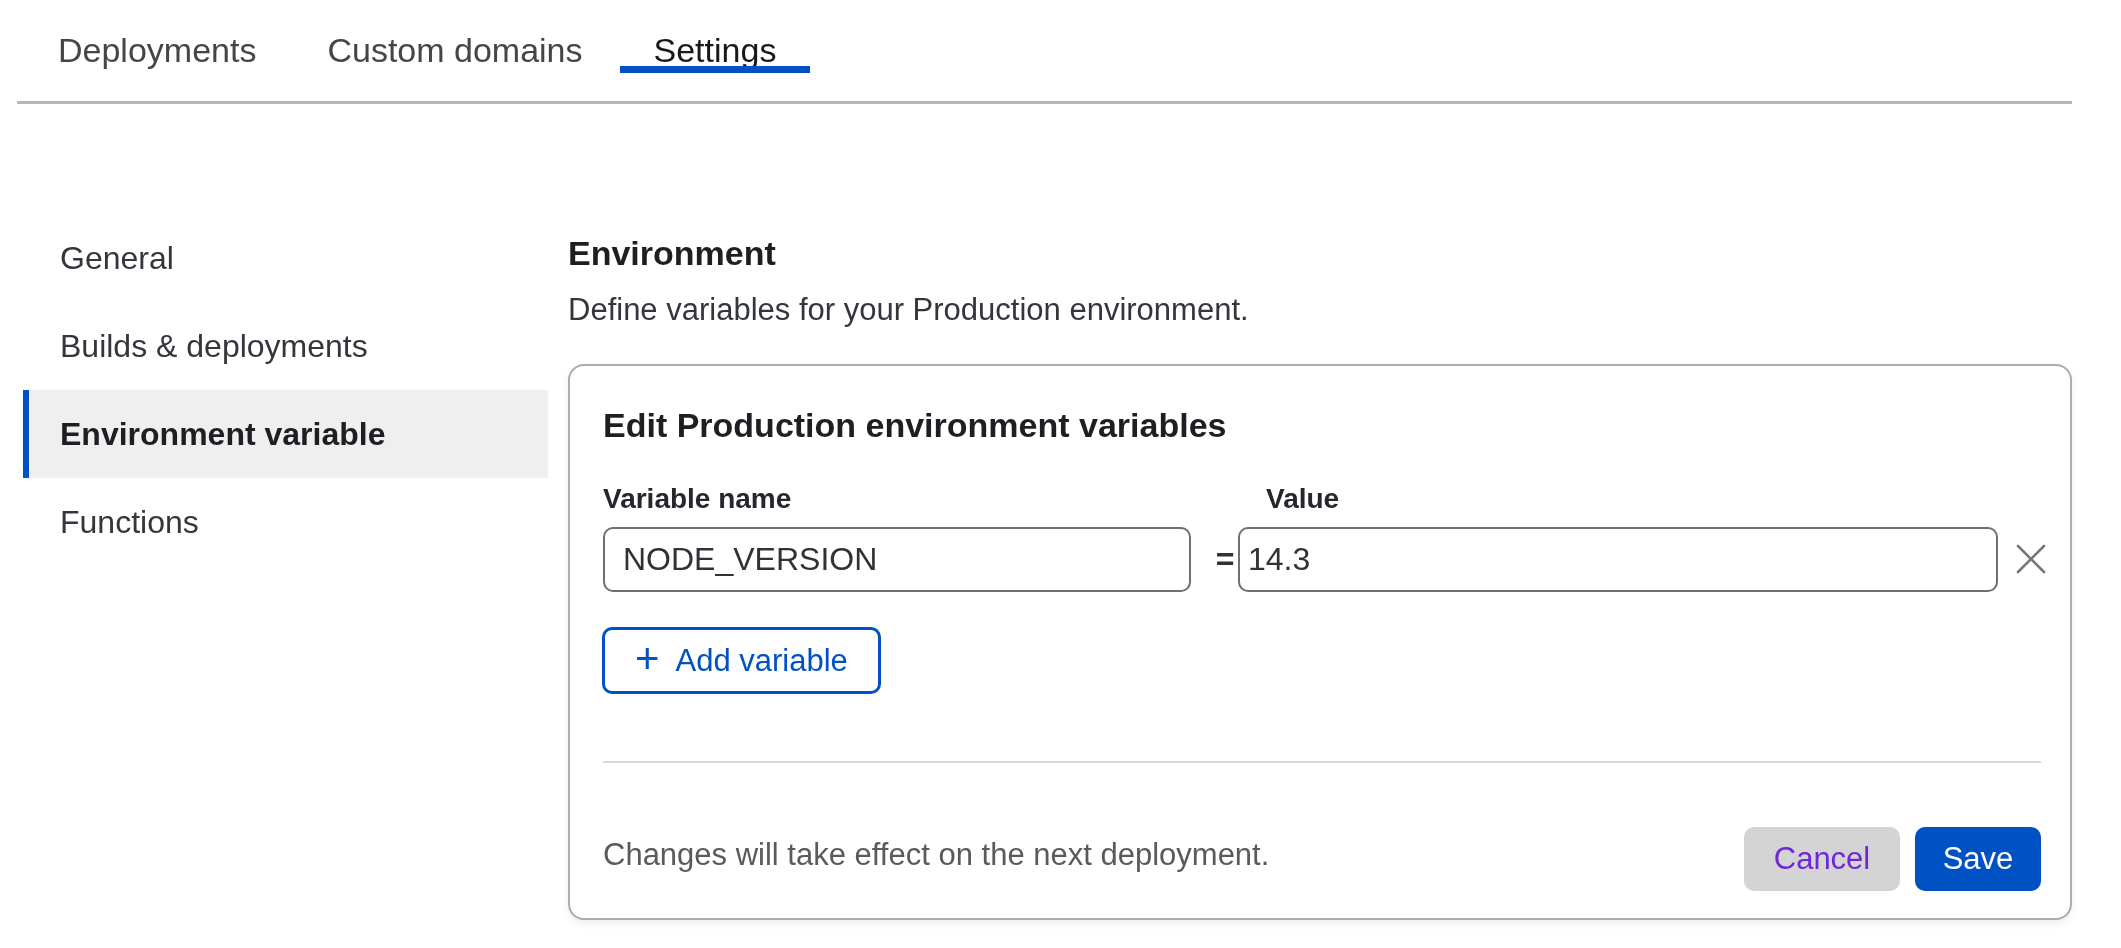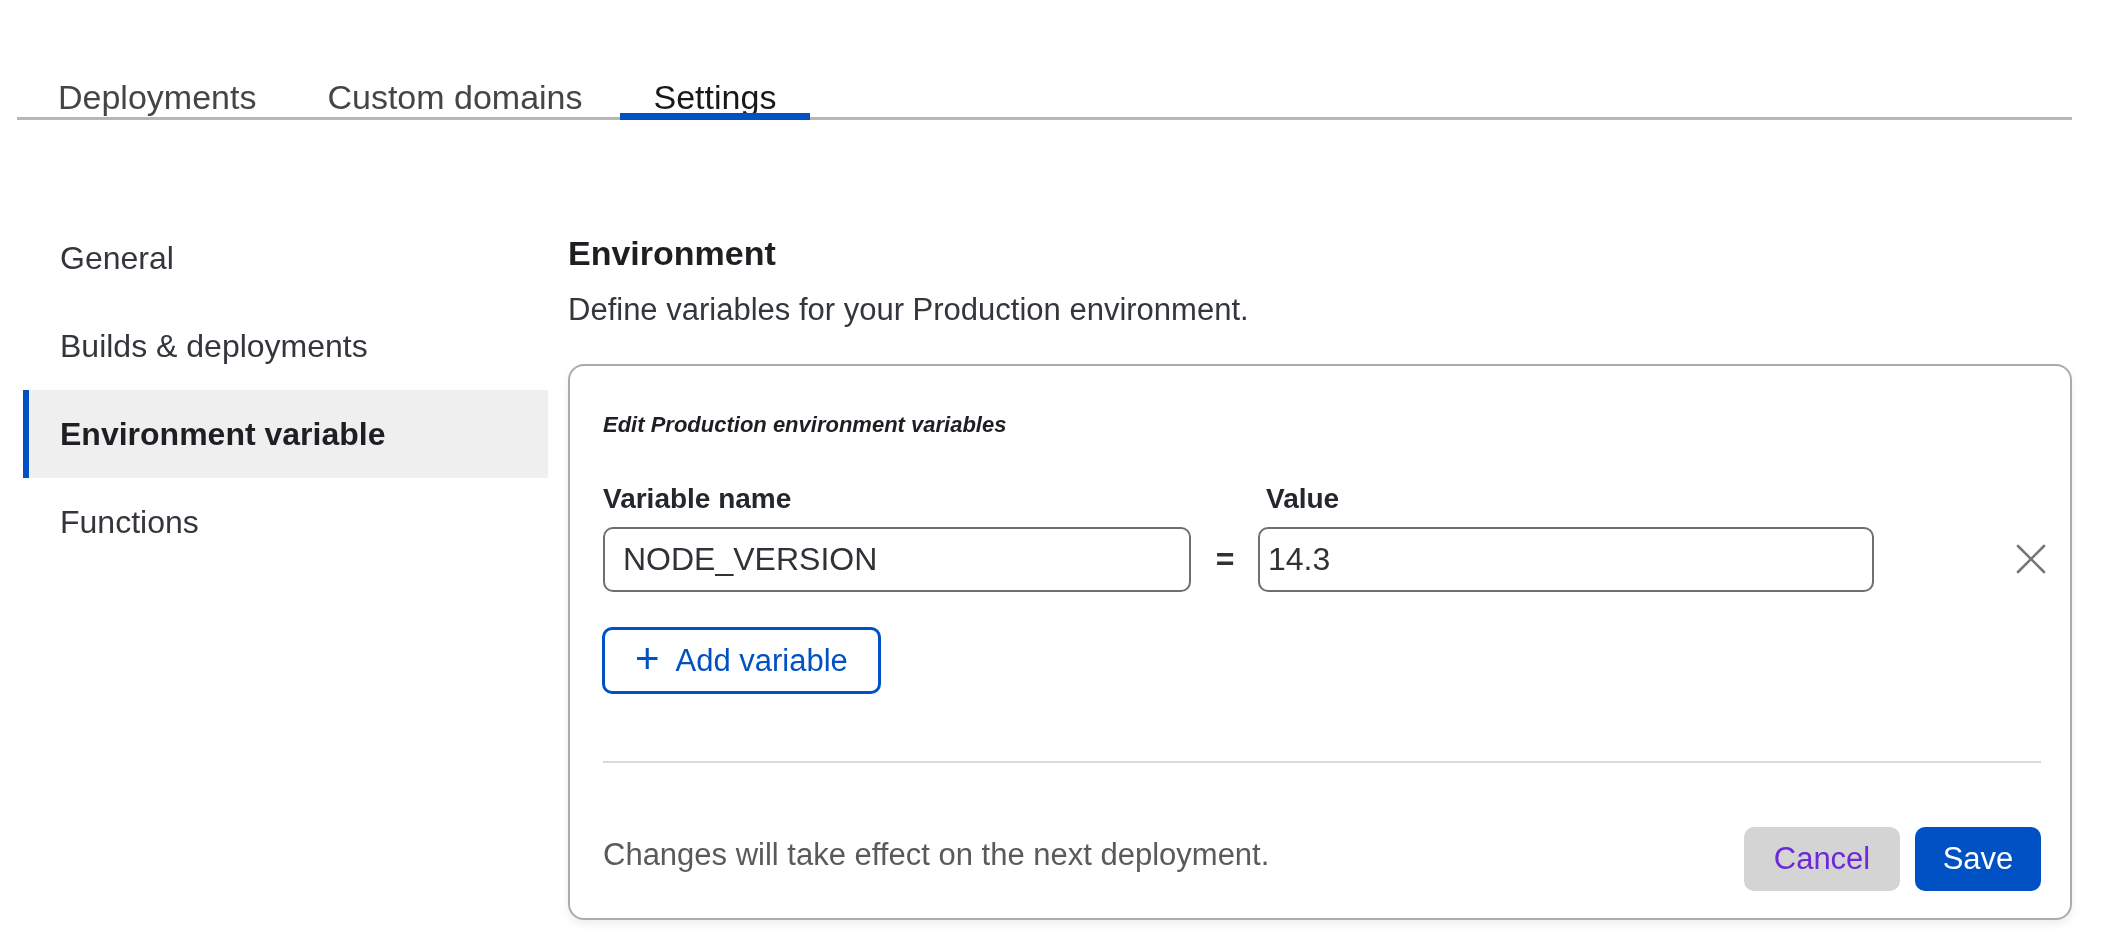--- a/index.html
+++ b/index.html
@@ -5,23 +5,23 @@
   * { margin:0; padding:0; box-sizing:border-box; }
   html,body { background:#ffffff; }
   body {
     width:2121px; height:948px; position:relative; overflow:hidden;
     font-family:"Liberation Sans", sans-serif; color:#33363b;
     -webkit-font-smoothing:antialiased;
   }
 
   
   .tabbar {
-    position:absolute; left:17px; top:0; width:2055px; height:120px;
+    position:absolute; left:17px; top:0; width:2055px; height:104px;
     border-bottom:3px solid #b7b7b7;
-    display:flex; align-items:flex-end; gap:3px; padding-left:7px;
+    display:flex; align-items:center; gap:3px; padding-left:7px;
   }
   .tab {
     display:flex; align-items:center; padding:0 34px;
     font-size:34px; color:#454545; cursor:pointer; position:relative;
     white-space:nowrap;
   }
   .tab.active { font-weight:400; color:#17181a; }
   .tab.active::after {
     content:""; position:absolute; left:0; right:0; bottom:-3px; height:7px;
     background:#0051c3;
@@ -50,37 +50,37 @@
   }
 
   
   .card {
     position:absolute; left:568px; top:364px; width:1504px; height:556px;
     background:#fff; border:2px solid #acacac; border-radius:16px;
     box-shadow:0 4px 8px rgba(0,0,0,0.07);
   }
   .card-title {
     position:absolute; left:33px; top:36px; line-height:46px;
-    font-size:22px; font-weight:700; color:#1d1f23;font-style:italic;
+    font-size:34px; font-weight:700; color:#1d1f23;
   }
   .field-label {
     position:absolute; top:112px; line-height:42px;
     font-size:28px; font-weight:700; color:#24272b;
   }
   .field-label.name { left:33px; }
   .field-label.value { left:696px; }
 
   .text-input {
     position:absolute; top:161px; height:65px;
     border:2px solid #6f6f6f; border-radius:10px; background:#fff;
     font-family:"Liberation Sans", sans-serif; font-size:32px; color:#2f3237;
     padding:0 18px; outline:none;
   }
   .input-name  { left:33px;  width:588px; }
-  .input-value { left:688px; width:616px;padding-left:8px; }
+  .input-value { left:668px; width:760px;padding-left:8px; }
 
   .equals {
     position:absolute; left:622px; width:66px; top:161px; height:65px;
     display:flex; align-items:center; justify-content:center;
     font-size:32px; font-weight:700; color:#2e3135;
   }
   .remove-btn {
     position:absolute; left:1437px; top:169px; width:48px; height:48px;
     display:flex; align-items:center; justify-content:center;
     background:none; border:none; cursor:pointer;

